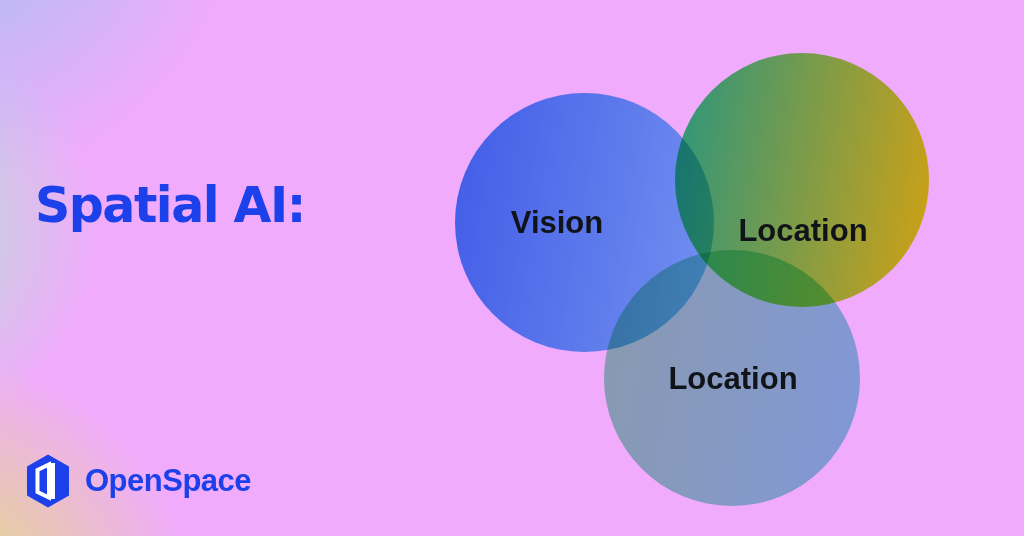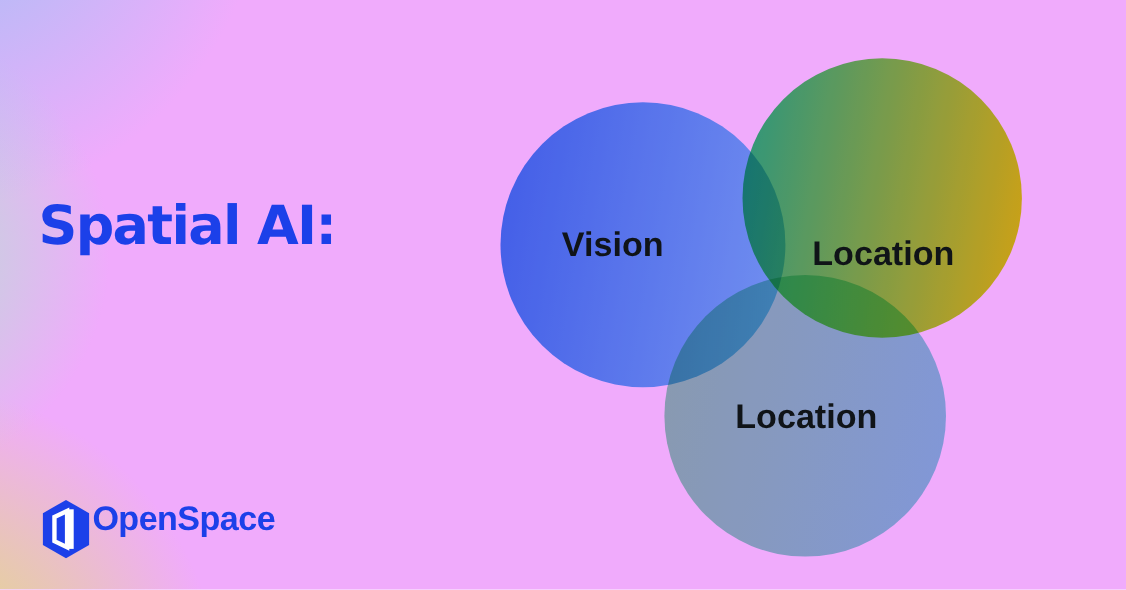--- a/index.html
+++ b/index.html
@@ -55,24 +55,25 @@
     white-space: nowrap;
     z-index: 5;
   }
   .venn-label.vision   { left: 557px; top: 223px; }
   .venn-label.location { left: 803px; top: 183px; margin-top: 48px; }
   .venn-label.language { left: 733px; top: 379px; }
 
   
   .brand {
     position: absolute;
-    left: 36px;
+    left: 24px;
     top: 454px;
     display: flex;
-    align-items: flex-start;
+    align-items: center;
+    gap: 13px;
     z-index: 5;
   }
   .brand .logo-icon { display: block; }
   .brand-name {
     font-family: "Liberation Sans", sans-serif;
     font-weight: bold;
     font-size: 31px;
     letter-spacing: -0.5px;
     color: #1C40E9;
   }

